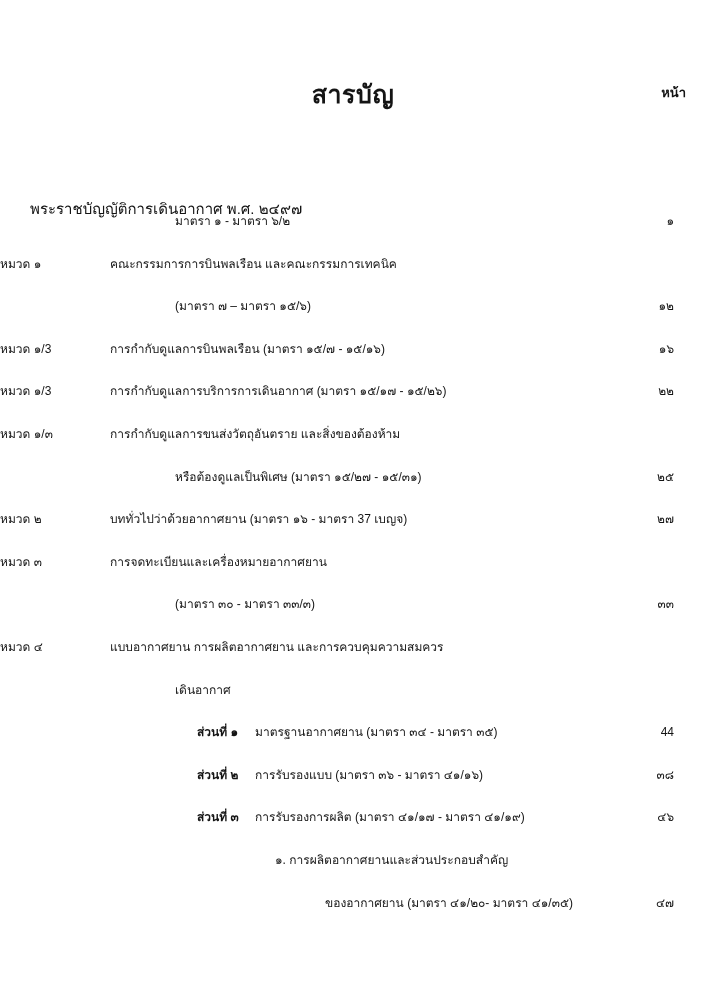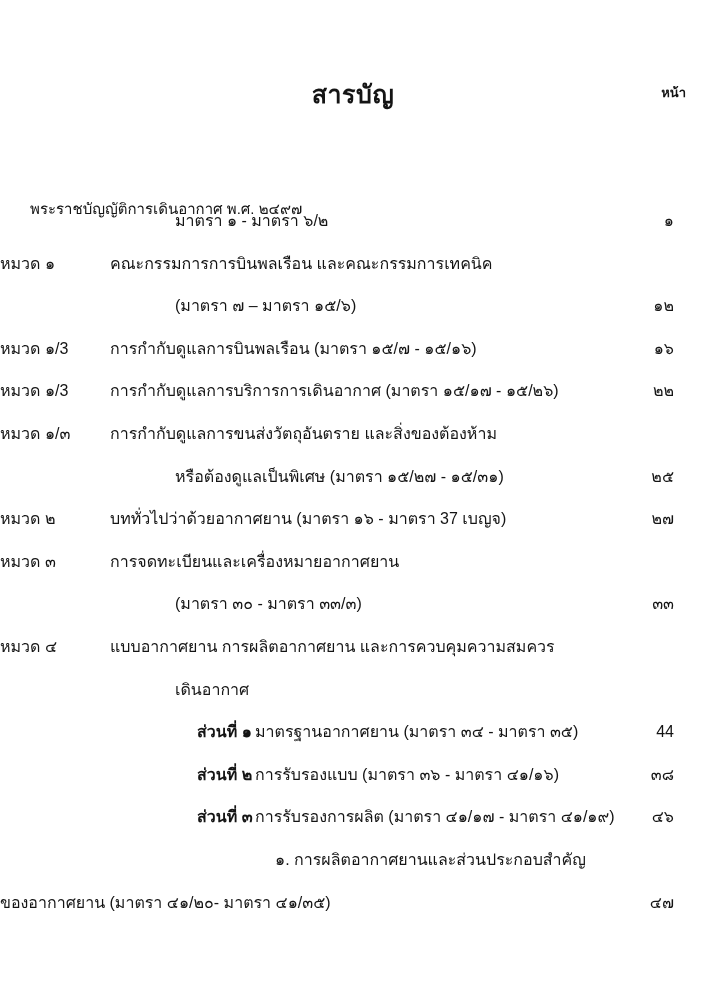--- a/index.html
+++ b/index.html
@@ -45,30 +45,30 @@
     position: absolute;
     top: 210px;
     left: 0;
     width: 706px;
   }
   .toc-row {
     position: relative;
     height: 42.6px;
     display: flex;
     align-items: flex-start;
-    font-size: 16px;
+    font-size: 12px;
     line-height: 22px;
     white-space: nowrap;
   }
   .toc-row .row-label { flex: none; }
   .toc-row.chapter .row-label { width: 110px; }
   .toc-row.section .row-label { margin-left: 197px; width: 58px; font-weight: bold; }
   .toc-row.cont .row-text { margin-left: 175px; }
   .toc-row.sub1 .row-text { margin-left: 275px; text-align: center; }
-  .toc-row.sub2 .row-text { }
+  .toc-row.sub2 .row-text { margin-left: 325px; }
   .toc-row .row-page {
     position: absolute;
     right: 32px;
     top: 0;
     text-align: right;
     min-width: 40px;
   }
 </style>
 </head>
 <body>

